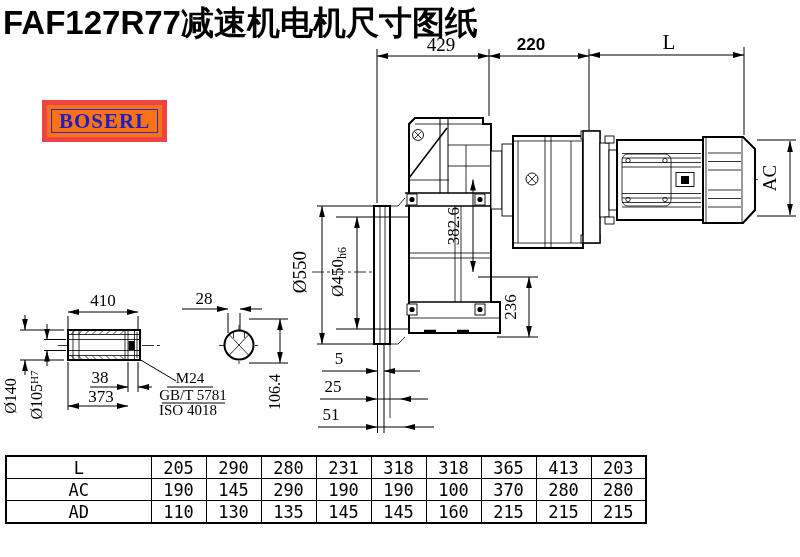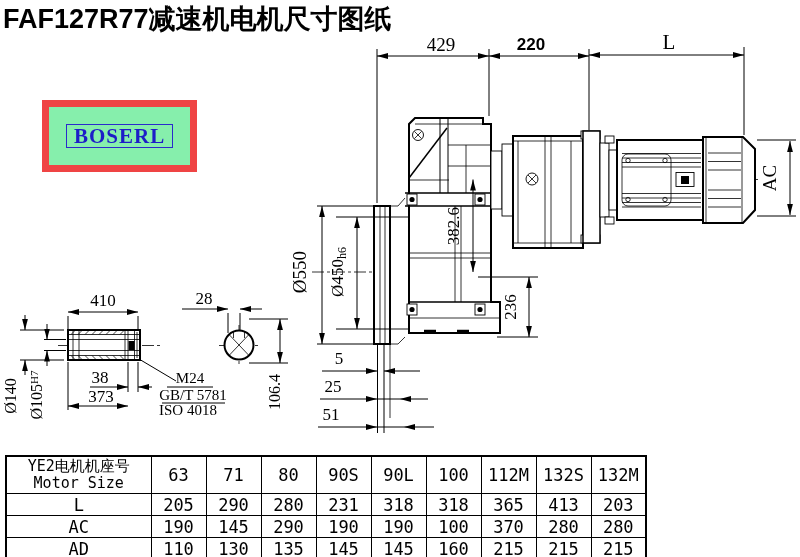--- a/index.html
+++ b/index.html
@@ -1,21 +1,21 @@
 <!DOCTYPE html>
 <html><head>
 <meta charset="utf-8">
 <style>
   html,body{margin:0;padding:0;background:#fff;}
   body{width:800px;height:557px;position:relative;overflow:hidden;
        font-family:"Liberation Sans",sans-serif;color:#000;}
-  .title{position:absolute;left:3px;top:1px;font-size:27px;font-weight:bold;
+  .title{position:absolute;left:3px;top:1px;font-size:33px;font-weight:bold;
          letter-spacing:0;white-space:nowrap;}
-  .brand-box{position:absolute;left:42px;top:100px;border:7px solid #ef4444;
-             background:#86efac;padding:17px;}
+  .brand-box{position:absolute;left:42px;top:100px;border:5px solid #ef4444;
+             background:#f97316;padding:4px;}
   .brand-inner{display:block;border:1px solid #2a2acc;color:#1d1dc8;
                font-family:"Liberation Serif",serif;font-weight:bold;
                font-size:21px;line-height:22px;padding:0 7px;letter-spacing:1px;}
   svg{position:absolute;left:0;top:0;}
   svg text{font-family:"Liberation Serif",serif;fill:#000;}
   .d17{font-size:17px;}
   .d19{font-size:19px;}
   .d21{font-size:21px;}
   .d16{font-size:16px;}
   .d15{font-size:15px;}
@@ -303,35 +303,20 @@
       <col style="width:55px">
       <col style="width:55px">
     <col style="width:55px">
       <col style="width:55px">
       <col style="width:55px">
     <col style="width:55px">
       <col style="width:55px">
       <col style="width:55px">
   </colgroup>
   <tbody>
-      <tr class="hdr">
-    <td>
-      <div class="hdr-cell">YE2电机机座号</div>
-      <div class="hdr-cell">Motor Size</div>
-    </td>
-    <td>63</td>
-    <td>71</td>
-    <td>80</td>
-    <td>90S</td>
-    <td>90L</td>
-    <td>100</td>
-    <td>112M</td>
-    <td>132S</td>
-    <td>132M</td>
-  </tr>
   <tr class="row">
     <td>L</td>
     <td>205</td>
     <td>290</td>
     <td>280</td>
     <td>231</td>
     <td>318</td>
     <td>318</td>
     <td>365</td>
     <td>413</td>

